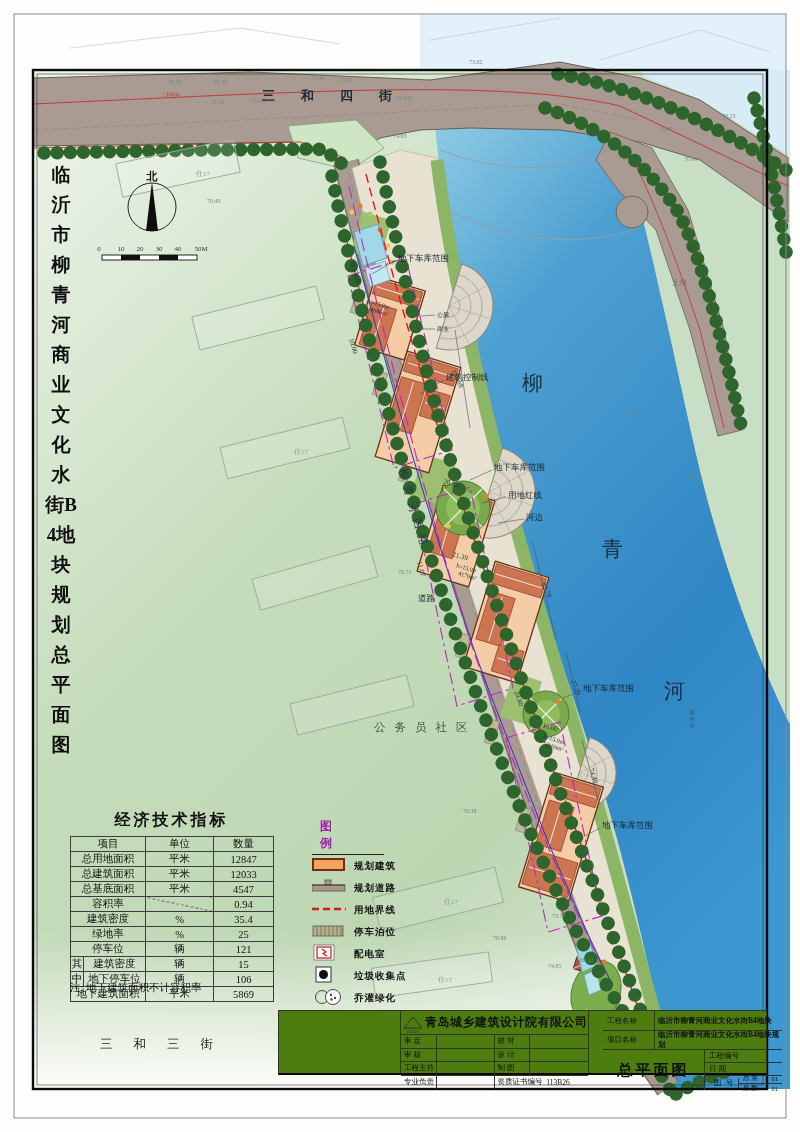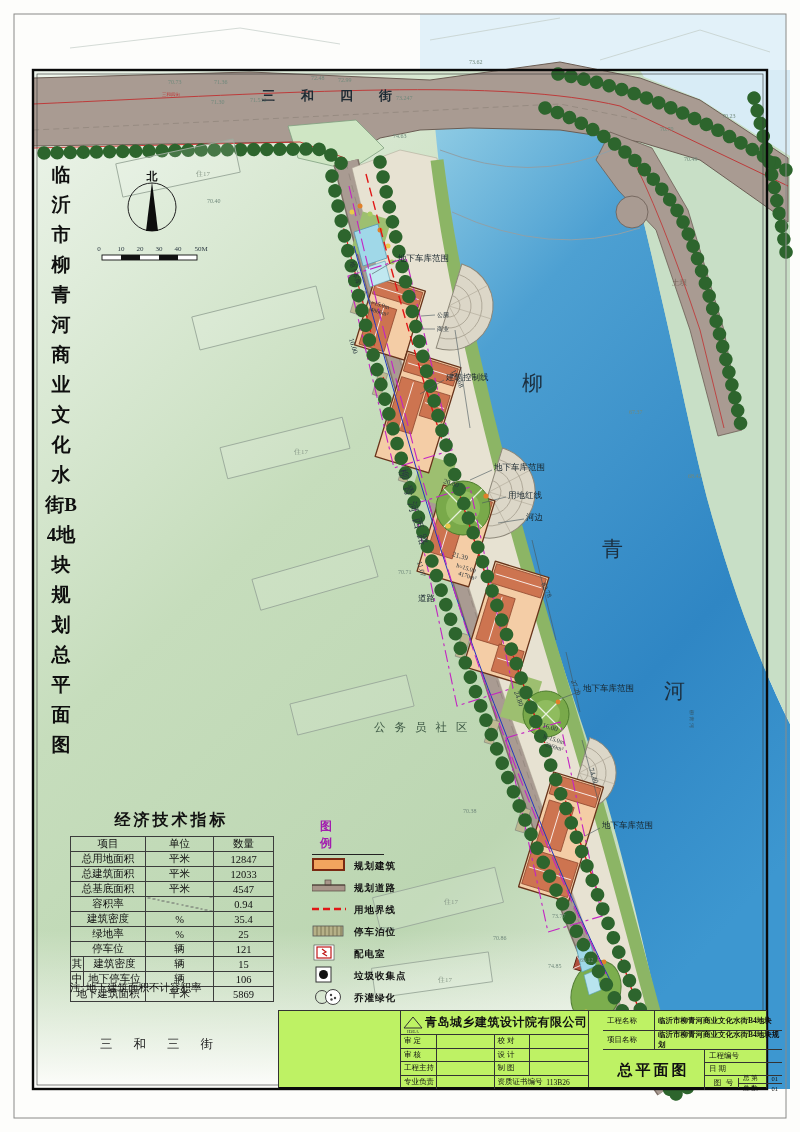--- a/index.html
+++ b/index.html
@@ -38,21 +38,21 @@
   .legTitle{font-size:12px;font-weight:bold;color:#a21caf;letter-spacing:24px;padding-left:8px;
             border-bottom:1.2px solid #222;width:64px;padding-bottom:2px;}
   .legItem{display:flex;align-items:center;height:21px;margin-top:1px;}
   .legItem .sym{width:36px;flex:0 0 36px;}
   .legItem .lab{font-size:9.5px;font-weight:bold;color:#111;margin-left:6px;letter-spacing:1px;}
 
   
   .street-b{position:absolute;left:100px;top:1036px;font-size:12.5px;color:#222;letter-spacing:21px;font-weight:normal;}
 
   
-  .tb{position:absolute;left:278px;top:1010px;width:489px;height:79px;background:#bef264;
+  .tb{position:absolute;left:278px;top:1010px;width:489px;height:65px;background:#4d7c0f;
       border:1px solid #333;border-bottom:2.4px solid #0a0a0a;box-sizing:border-box;
       font-size:7.5px;color:#111;}
   .tb *{box-sizing:border-box;}
   .tb .colA{position:absolute;left:0;top:0;width:122px;height:100%;border-right:0.8px solid #333;}
   .tb .colB{position:absolute;left:122px;top:0;width:188px;height:100%;border-right:0.8px solid #333;}
   .tb .bHead{height:24px;border-bottom:0.8px solid #333;display:flex;align-items:center;}
   .tb .logo{width:24px;text-align:center;line-height:5px;padding-top:2px;}
   .tb .coName{font-size:12px;font-weight:bold;letter-spacing:0.5px;}
   .tb .bRow{display:flex;height:13.5px;border-bottom:0.8px solid #333;}
   .tb .bRow:last-child{border-bottom:none;}

